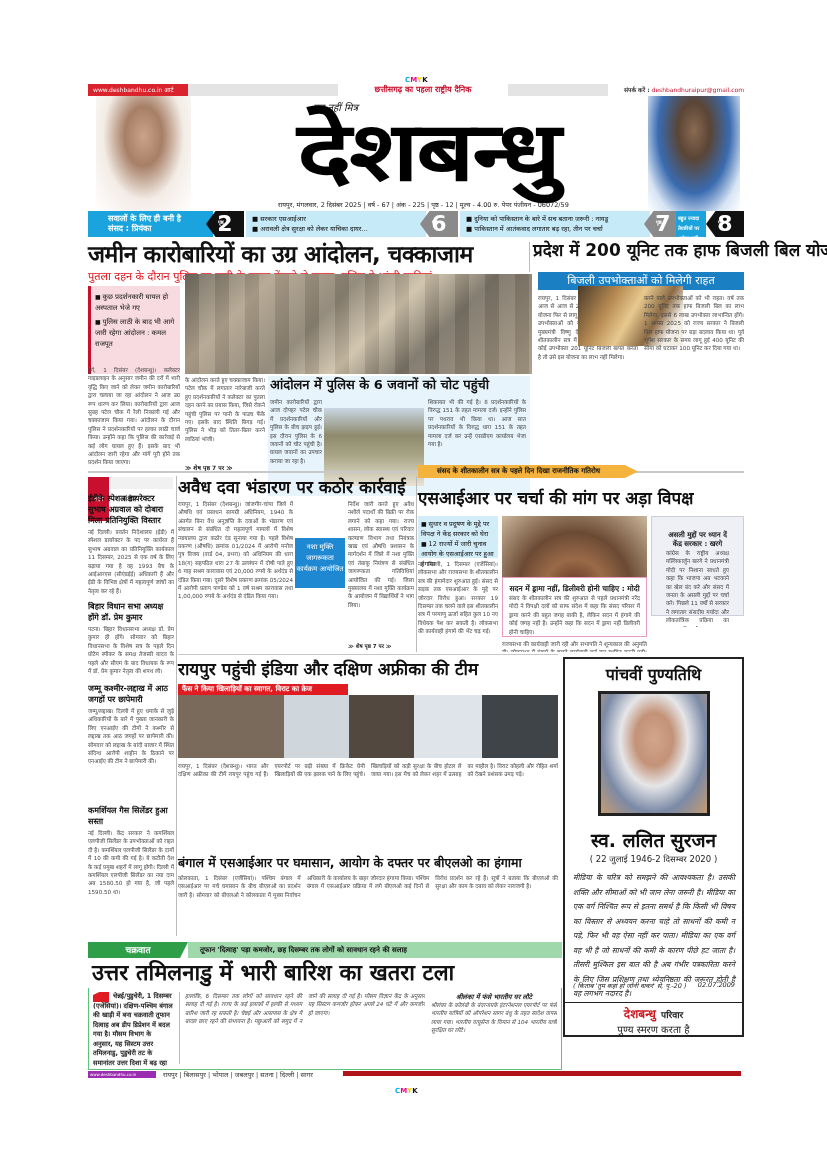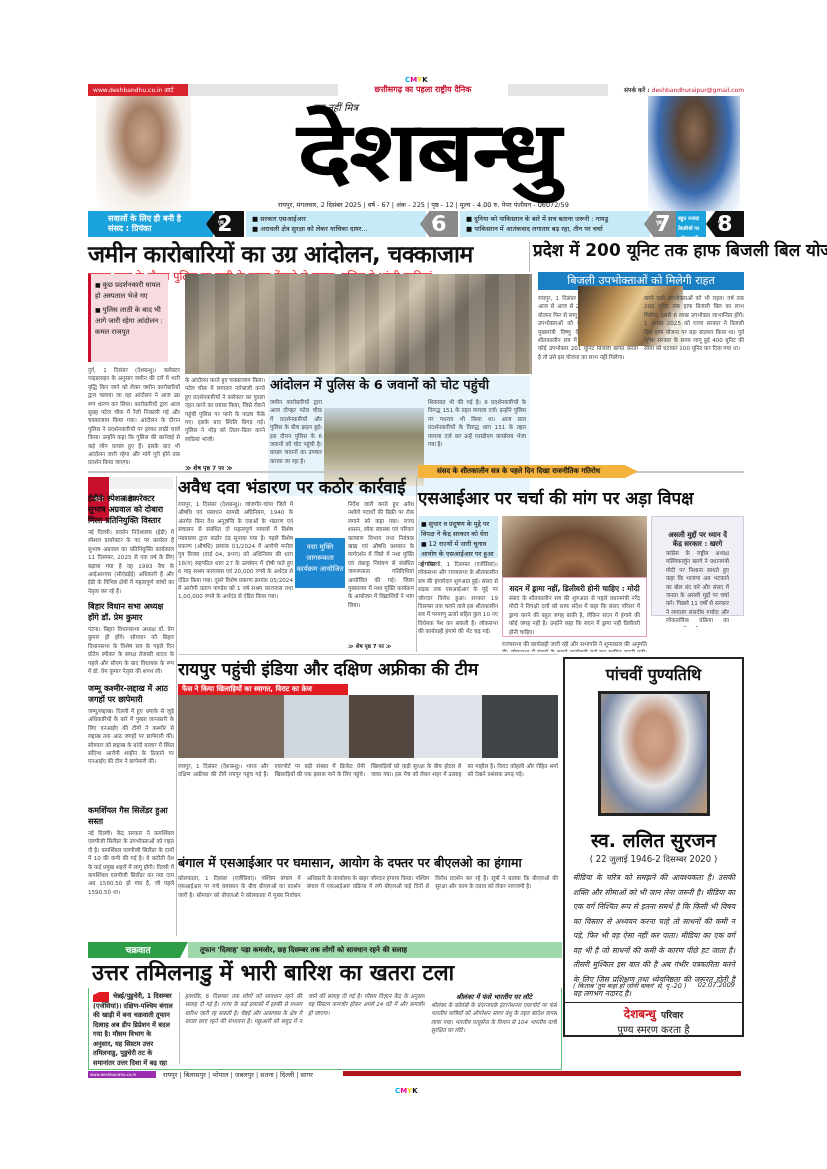--- a/index.html
+++ b/index.html
@@ -29,21 +29,21 @@
 .p-num{position:absolute;top:0;height:26px;width:38px;background:#111;color:#fff;font-size:22px;font-weight:bold;text-align:center;line-height:26px;clip-path:polygon(25% 0,100% 0,100% 100%,25% 100%,0 50%)}
 .p-num small{position:absolute;left:12px;bottom:2px;font-size:5px}
 .p-num.grey{background:#8a8a8a}
 .sep{position:absolute;left:0;width:656px;height:2px;background:#c8c8c8}
 .head1{left:0;top:155px;width:436px}
 .head1 h1{font-size:23px;font-weight:bold;color:#111;line-height:30px;white-space:nowrap;letter-spacing:-0.5px}
 .head1 h2{font-size:11px;font-weight:normal;color:#e0121a;line-height:16px;white-space:nowrap}
 .head2{left:445px;top:155px;width:211px;text-align:center}
 .head2 h1{font-size:17px;font-weight:bold;color:#111;line-height:23px;white-space:nowrap}
 .vrule{position:absolute;background:#bbb;width:1px}
-.kicker{left:0;top:190px;width:80px;height:88px;background:#f7dbe1;border-left:3px solid #c8102e;padding:5px 4px;font-size:7px;line-height:11px;color:#111}
+.kicker{left:0;top:202px;width:92px;height:88px;background:#f7dbe1;border-left:3px solid #c8102e;padding:5px 4px;font-size:7px;line-height:11px;color:#111}
 .kicker p{margin-bottom:2px}
 .kicker p::before{content:"■ ";font-size:6px}
 .bodytext{font-size:5.6px;line-height:8.4px;color:#444;text-align:justify;overflow:hidden}
 .bodytext.cols2{column-count:2;column-gap:6px}
 .bodytext.cols3{column-count:3;column-gap:6px}
 .bodytext.cols4{column-count:4;column-gap:6px}
 .img{position:absolute;overflow:hidden}
 .img-police{left:97px;top:190px;width:347px;height:100px;background:linear-gradient(135deg,#6f6a60 0%,#b3a58f 20%,#8c8374 40%,#cfc2aa 55%,#7b7367 70%,#a99b86 100%)}
 .img-police::after{content:"";position:absolute;inset:0;background:repeating-linear-gradient(90deg,rgba(0,0,0,.08) 0 14px,rgba(255,255,255,.07) 14px 30px)}
 .sub-panel{left:180px;top:292px;width:262px;height:120px;background:#e7f4fb}

